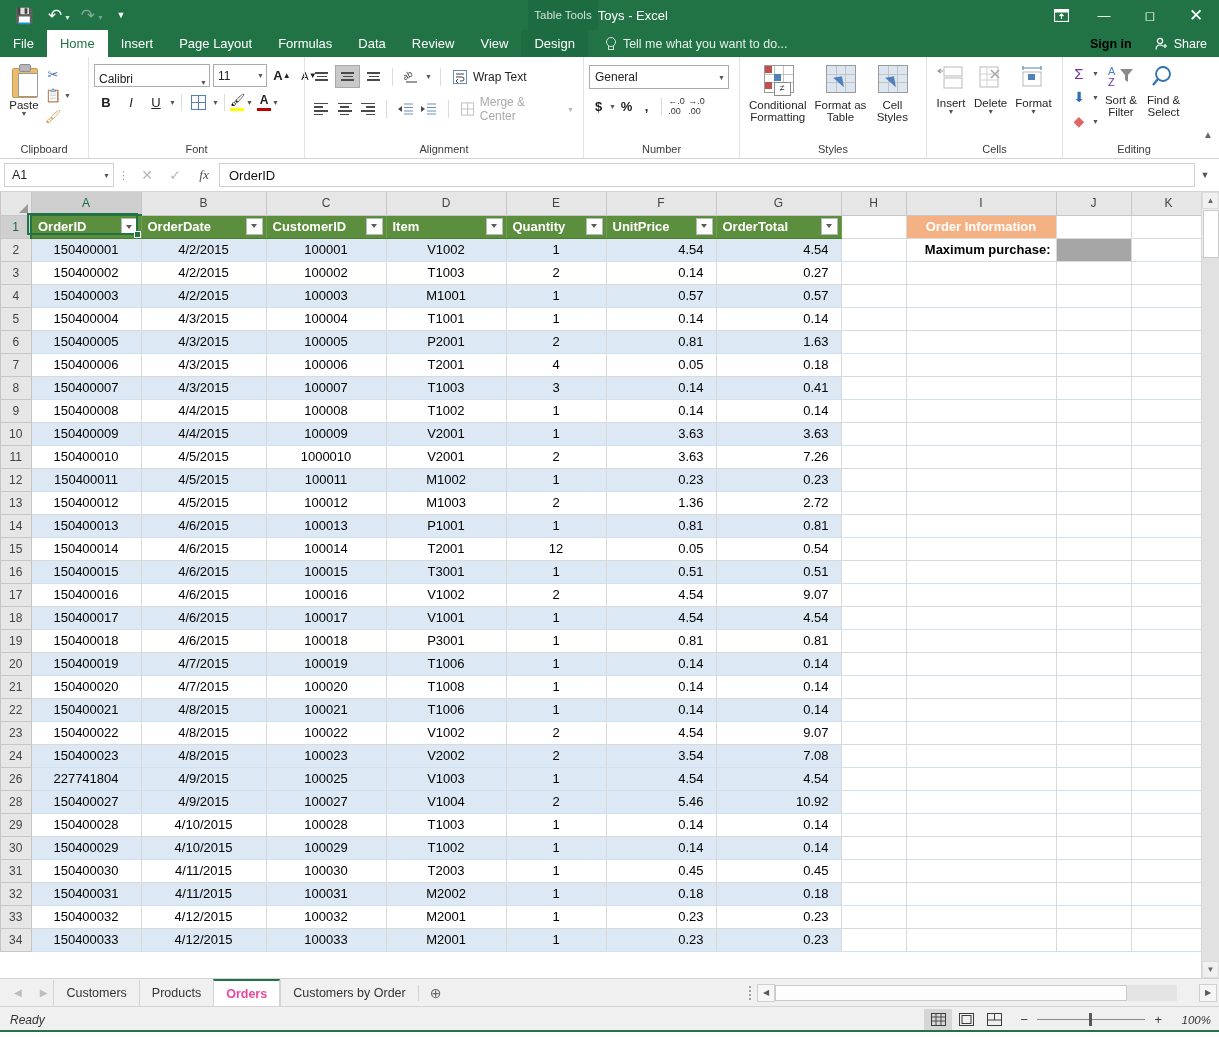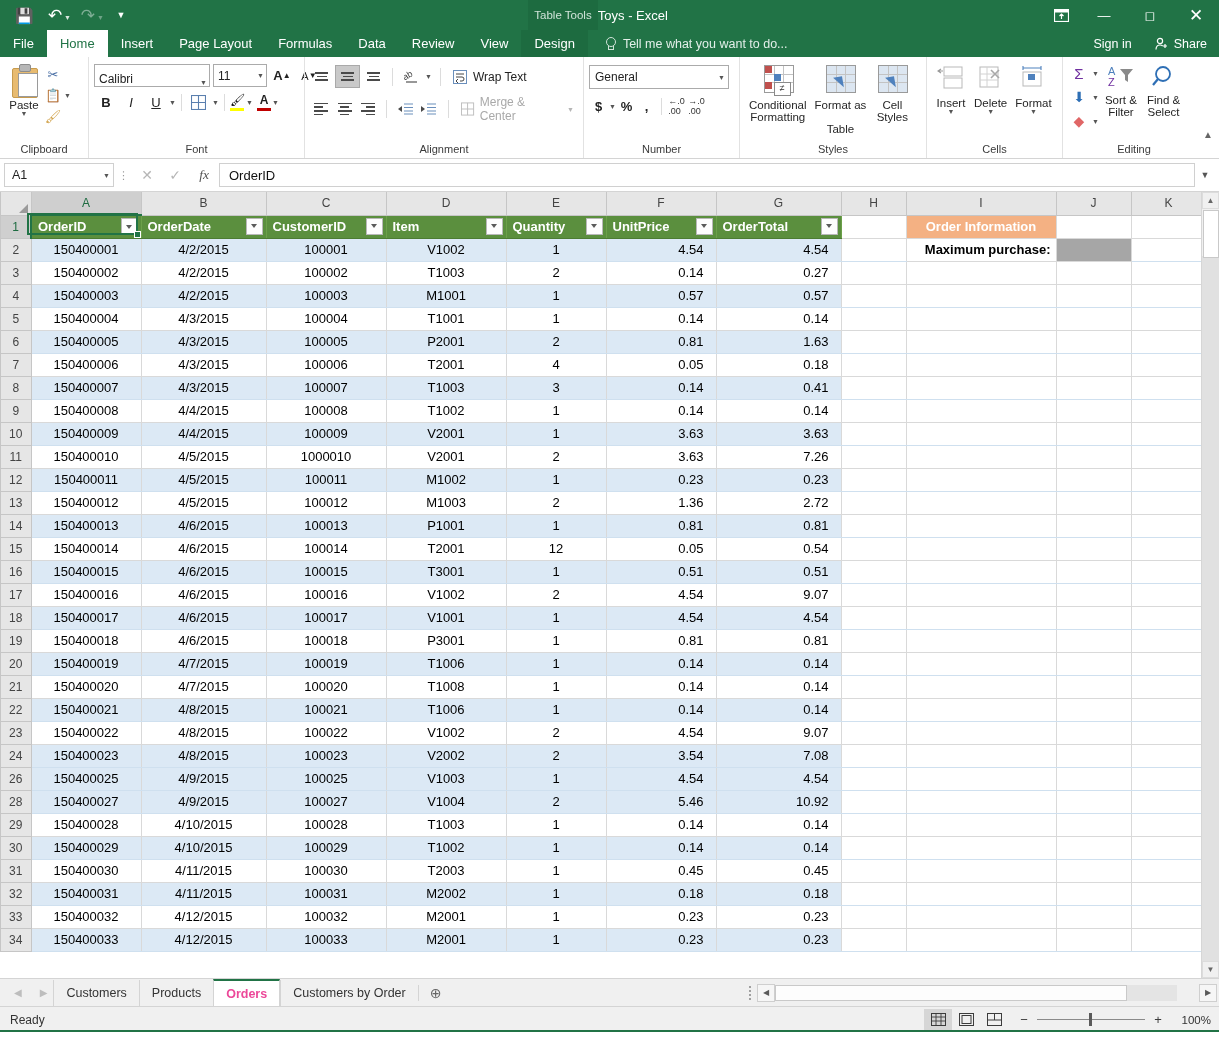--- a/index.html
+++ b/index.html
@@ -49,21 +49,21 @@
     margin-left:16px;
   }
   .bulb{display:inline-block;width:12px;height:14px;position:relative;}
   .bulb:before{
     content:"";position:absolute;left:2px;top:0;width:8px;height:8px;border:1.3px solid #cfe3d8;border-radius:50%;
   }
   .bulb:after{
     content:"";position:absolute;left:4px;top:9px;width:4px;height:3px;border-bottom:1.3px solid #cfe3d8;border-left:1.3px solid #cfe3d8;border-right:1.3px solid #cfe3d8;
   }
   .tab-right{position:absolute;right:0;top:0;height:27px;display:flex;align-items:center;}
-  .signin{color:#ffffff;font-size:12.5px;padding:0 12px;}
+  .signin{color:#000000;font-size:12.5px;padding:0 12px;font-weight:bold;}
   .share{display:flex;align-items:center;gap:5px;color:#ffffff;font-size:12.5px;padding:0 12px 0 10px;height:27px;}
 
   
   .ribbon{
     height:101px;background:#ffffff;border-bottom:1px solid #d4d4d4;
     display:flex;position:relative;
   }
   .rgroup{position:relative;display:flex;flex-direction:column;justify-content:space-between;
           padding:3px 5px 0 5px;}
   .rgroup + .rgroup{border-left:1px solid #e2e2e2;}
@@ -225,21 +225,21 @@
   .stab.active{background:#ffffff;color:#ec4899;font-weight:bold;border-top:2px solid #217346;border-left:1px solid #d4d4d4;border-right:1px solid #d4d4d4;height:25px;}
   .addsheet{width:34px;display:flex;align-items:center;justify-content:center;color:#666;font-size:14px;border-left:1px solid #d4d4d4;}
   .hscroll-wrap{margin-left:auto;display:flex;align-items:center;height:27px;padding-right:2px;}
   .hs-dots{width:14px;display:flex;flex-direction:column;align-items:center;gap:2px;}
   .hs-dots i{width:2px;height:2px;background:#a0a0a0;display:block;}
   .hs-arrow{width:16px;height:16px;background:#f6f6f6;border:1px solid #cfcfcf;display:flex;align-items:center;justify-content:center;font-size:8px;color:#5a5a5a;}
   .hs-track{width:402px;height:16px;background:#e4e4e4;position:relative;}
   .hs-thumb{position:absolute;left:0;top:0;width:352px;height:16px;background:#fdfdfd;border:1px solid #c9c9c9;box-sizing:border-box;}
 
   
-  .statusbar{height:25px;background:#f0f0f0;border-top:1px solid #d4d4d4;display:flex;align-items:center;position:relative;}
+  .statusbar{height:25px;background:#f0f0f0;border-top:1px solid #d4d4d4;display:flex;align-items:center;position:relative;font-style:italic;}
   .status-text{font-size:12px;color:#333;padding-left:10px;}
   .status-right{position:absolute;right:8px;top:0;height:25px;display:flex;align-items:center;gap:0;}
   .viewbtn{width:28px;height:21px;display:flex;align-items:center;justify-content:center;color:#3c3c3c;}
   .viewbtn.active{background:#d6d6d6;}
   .zoomctl{display:flex;align-items:center;gap:7px;margin-left:10px;}
   .zsign{font-size:13px;color:#3c3c3c;width:12px;text-align:center;}
   .ztrack{width:108px;height:1px;background:#8a8a8a;position:relative;}
   .zthumb{position:absolute;left:52px;top:-6px;width:3px;height:13px;background:#5a5a5a;}
   .zlabel{font-size:11.5px;color:#333;width:40px;text-align:right;}
   .greenline{position:absolute;left:0;right:0;bottom:0;height:2px;background:#217346;}
@@ -515,21 +515,21 @@
           </span>
           <span class="lbl">Conditional</span>
           <span class="lbl" style="margin-top:0;">Formatting</span>
         </div>
         <div class="big-btn">
           <span class="sty-ico">
             <span class="grid-ico" style="background:#dce6f1;"></span>
               <span class="brush"></span>
           </span>
           <span class="lbl">Format as</span>
-          <span class="lbl" style="margin-top:12px;">Table</span>
+          <span class="lbl" style="margin-top:0;">Table</span>
         </div>
         <div class="big-btn">
           <span class="sty-ico">
             <span class="grid-ico" style="background:#dce6f1;"></span>
               <span class="brush"></span>
           </span>
           <span class="lbl">Cell</span>
           <span class="lbl" style="margin-top:0;">Styles</span>
         </div>
       </div>
@@ -1033,21 +1033,21 @@
             <td class="cell ctr">2</td>
             <td class="cell num">3.54</td>
             <td class="cell num">7.08</td>
             <td class="cell" style="background: rgb(255, 255, 255);"></td>
             <td class="cell" style="background: rgb(255, 255, 255);"></td>
             <td class="cell" style="background: rgb(255, 255, 255);"></td>
             <td class="cell" style="background: rgb(255, 255, 255);"></td>
           </tr>
           <tr class="banded">
             <td class="rowhdr">26</td>
-            <td class="cell ctr">150400025</td>
+            <td class="cell ctr">227741804</td>
             <td class="cell ctr">4/9/2015</td>
             <td class="cell ctr">100025</td>
             <td class="cell ctr">V1003</td>
             <td class="cell ctr">1</td>
             <td class="cell num">4.54</td>
             <td class="cell num">4.54</td>
             <td class="cell" style="background: rgb(255, 255, 255);"></td>
             <td class="cell" style="background: rgb(255, 255, 255);"></td>
             <td class="cell" style="background: rgb(255, 255, 255);"></td>
             <td class="cell" style="background: rgb(255, 255, 255);"></td>

